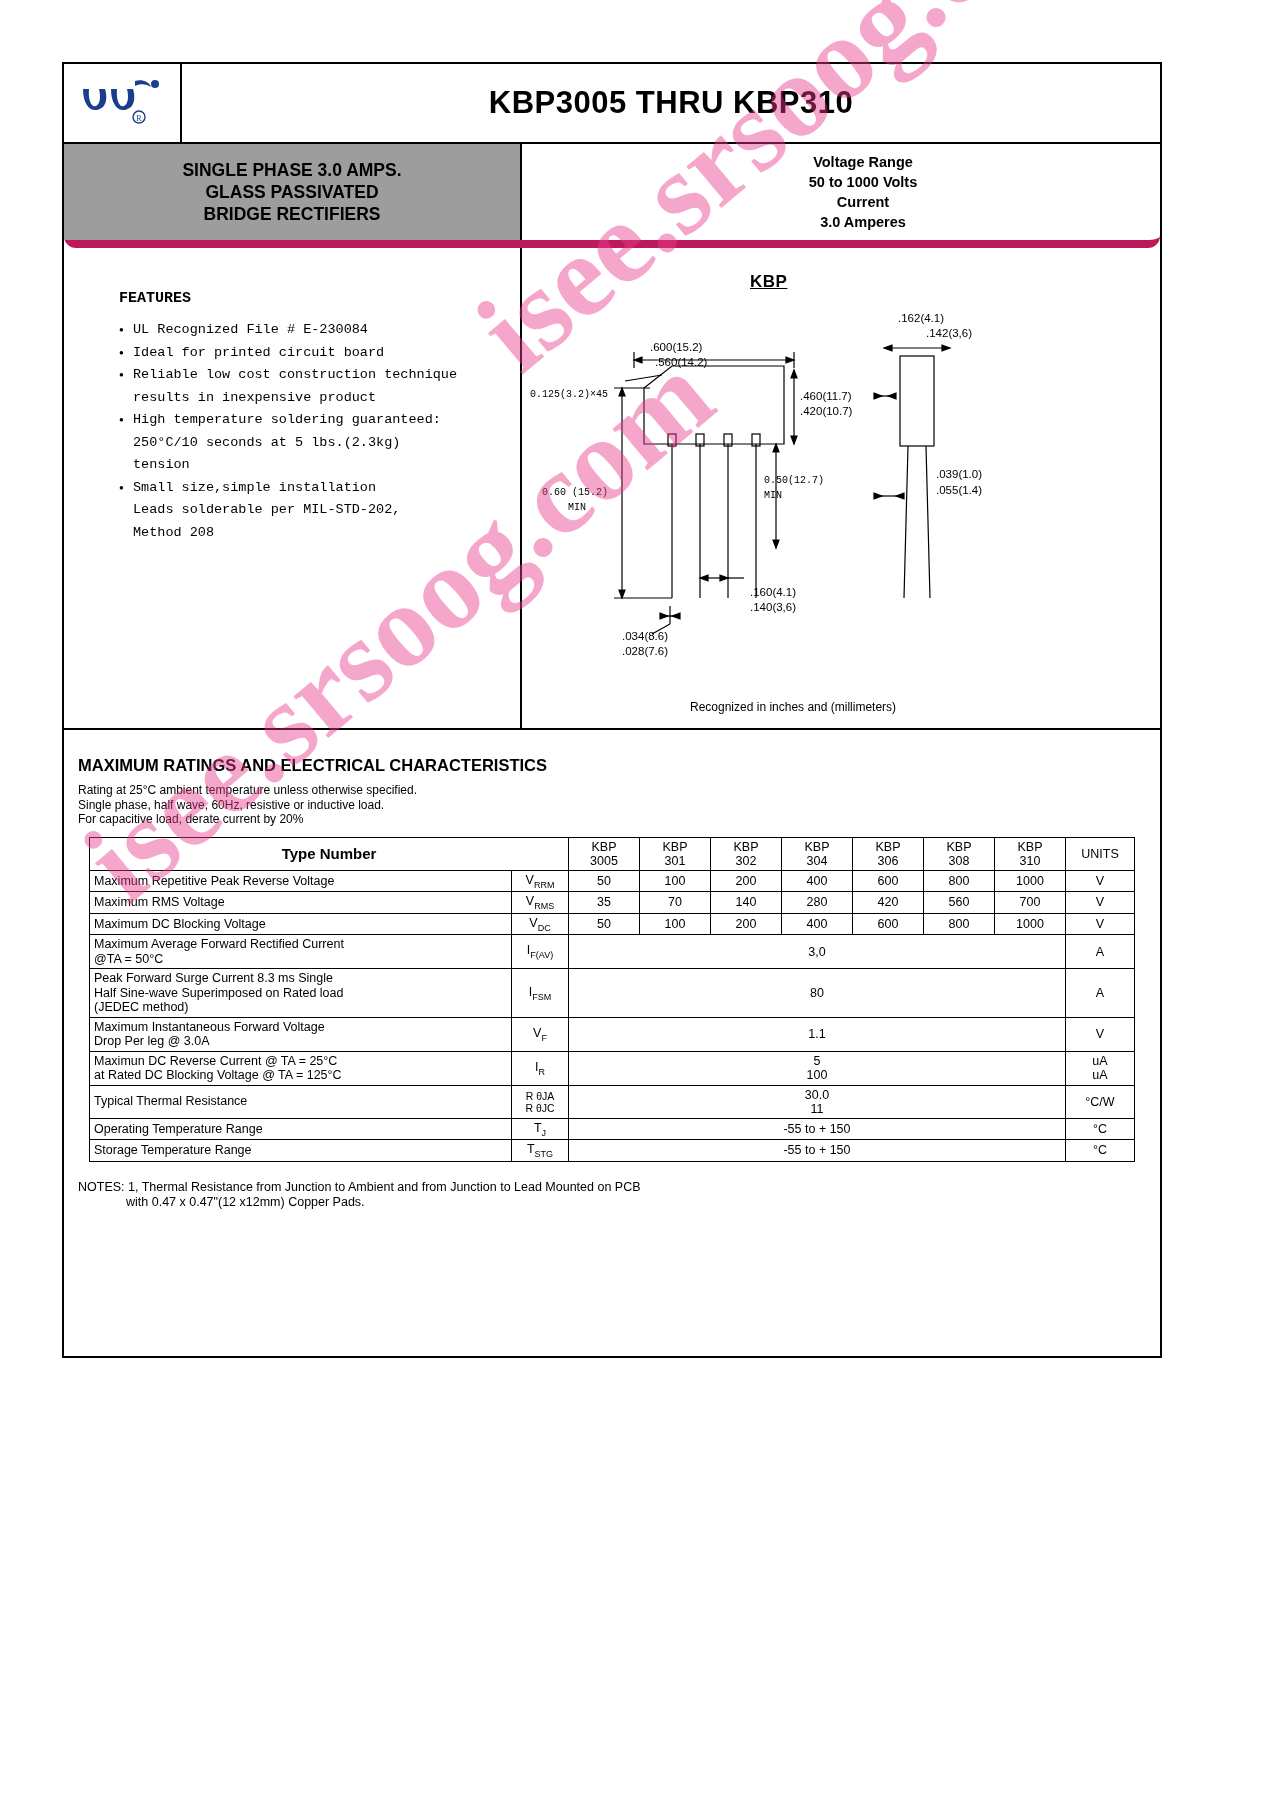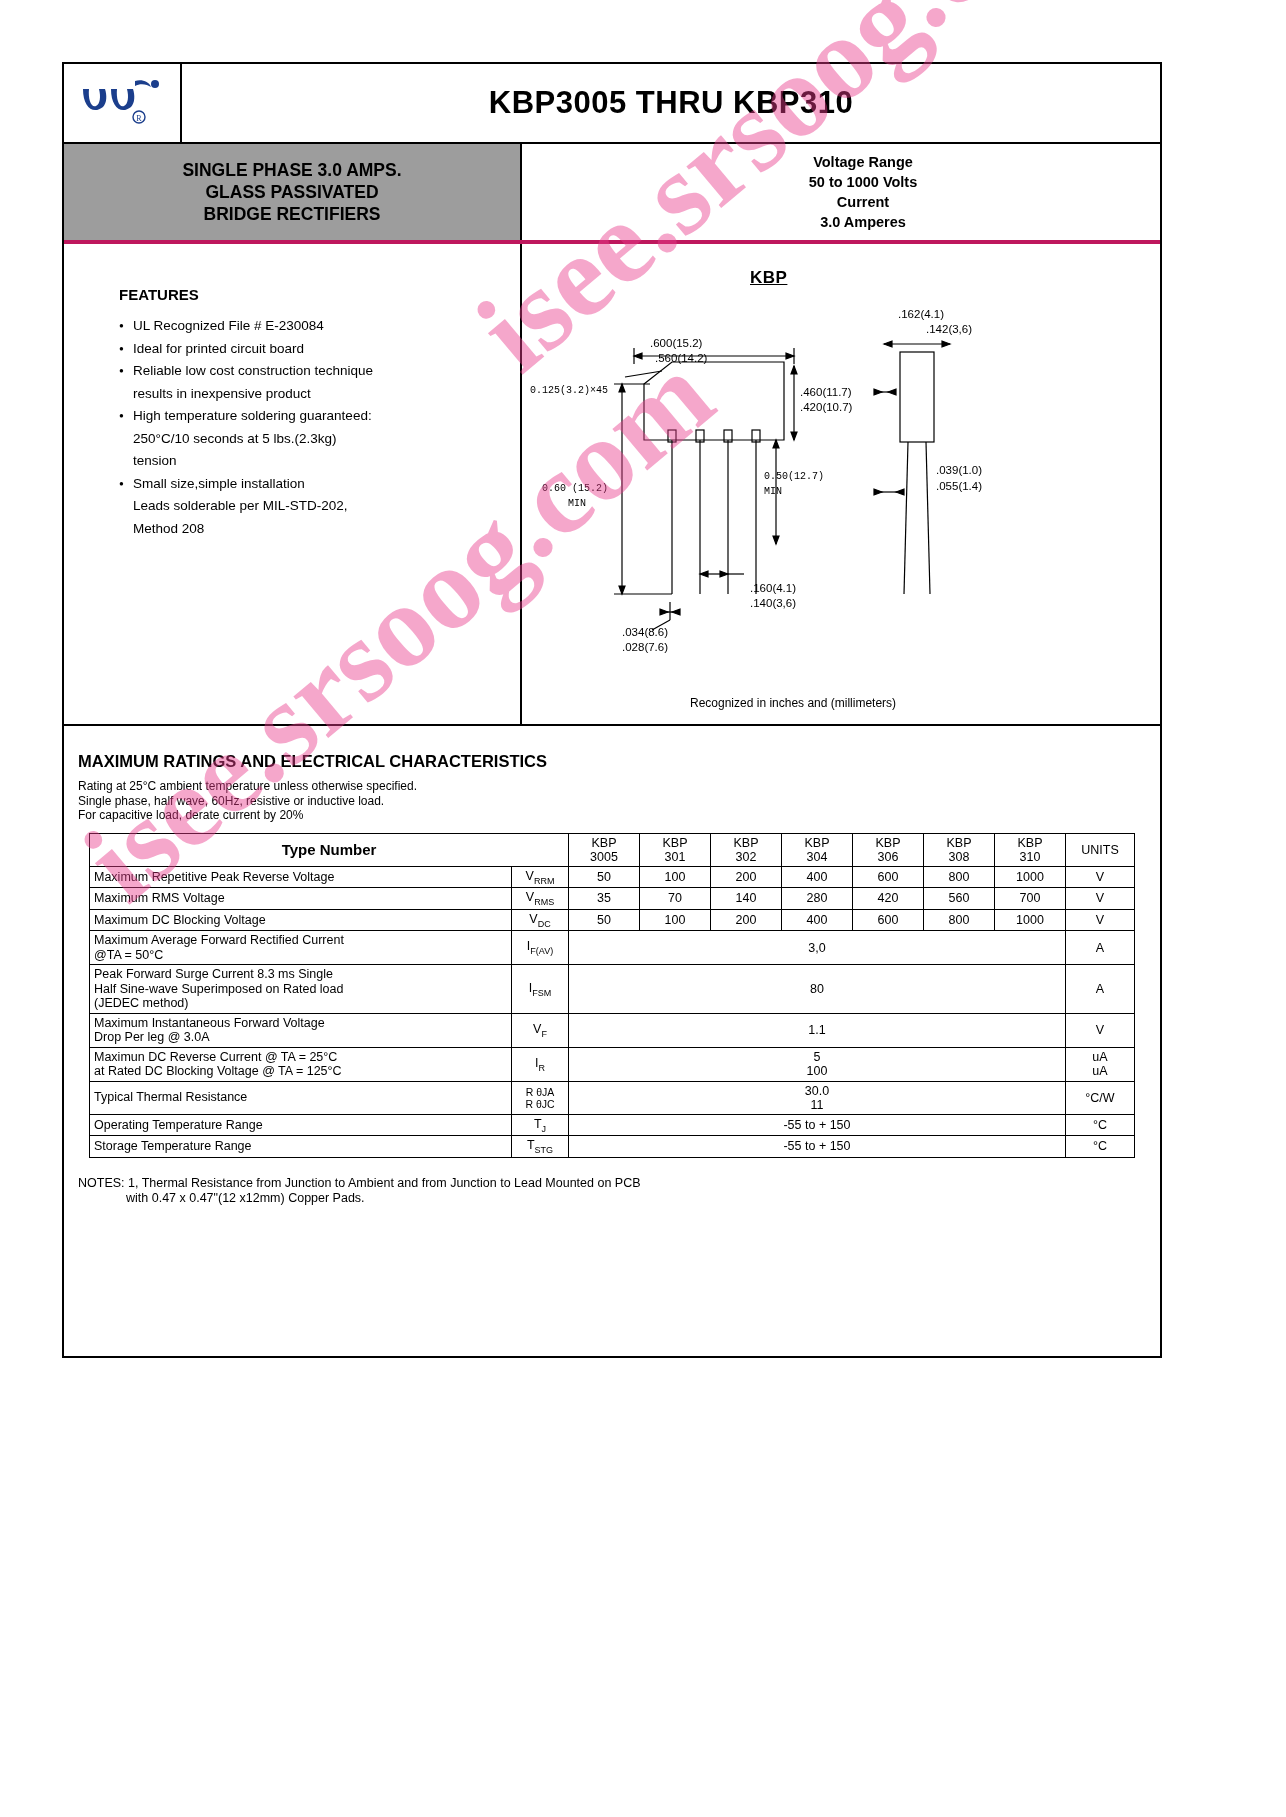--- a/index.html
+++ b/index.html
@@ -8,29 +8,29 @@
   .page{position:absolute;left:62px;top:62px;width:1100px;height:1296px;border:2px solid #000;background:#fff;box-sizing:border-box;}
 
   
   .hdr{display:flex;height:78px;border-bottom:2px solid #000;}
   .logo-cell{width:118px;border-right:2px solid #000;display:flex;align-items:center;justify-content:center;position:relative;box-sizing:border-box;}
   .logo{position:relative;width:90px;height:52px;}
   .logo svg{position:absolute;left:0;top:0;}
   .title-cell{flex:1;display:flex;align-items:center;justify-content:center;}
   .title-cell h1{font-size:31px;font-weight:bold;letter-spacing:.5px;margin:0;font-family:"Liberation Sans",sans-serif;}
 
-  .band{display:flex;height:96px;border-bottom:4px solid #be185d;}
+  .band{display:flex;height:96px;border-bottom:8px solid #be185d;border-radius:12px;}
   .band-left{width:458px;background:#9d9d9d;border-right:2px solid #000;display:flex;flex-direction:column;align-items:center;justify-content:center;box-sizing:border-box;}
   .band-left div{font-size:17.5px;font-weight:bold;line-height:22px;}
   .band-right{flex:1;display:flex;flex-direction:column;align-items:center;justify-content:center;padding-left:44px;}
   .band-right div{font-size:14.5px;font-weight:bold;line-height:20px;}
 
   
   .mid{display:flex;height:480px;border-bottom:2px solid #000;}
-  .feat{width:458px;border-right:2px solid #000;box-sizing:border-box;padding:42px 0 0 55px;}
+  .feat{width:458px;border-right:2px solid #000;box-sizing:border-box;padding:42px 0 0 55px;font-family:Liberation Mono, monospace;}
   .feat h2{font-size:15px;font-weight:bold;margin:0 0 12px 0;}
   .feat ul{margin:0;padding:0;list-style:none;font-size:13.5px;line-height:22.5px;}
   .feat li{position:relative;padding-left:14px;}
   .feat li.bulleted:before{content:"\25CF";position:absolute;left:0;top:0;font-size:8px;line-height:22px;}
   .feat li.cont{padding-left:14px;}
 
   .draw{flex:1;position:relative;}
   .draw .kbp-label{position:absolute;left:228px;top:24px;font-size:17px;font-weight:bold;text-decoration:underline;letter-spacing:.5px;}
   .draw .dimnote{position:absolute;left:168px;top:452px;font-size:12px;}
   .dimtxt{position:absolute;font-size:11.5px;font-family:"Liberation Sans",sans-serif;white-space:pre;line-height:13px;}

